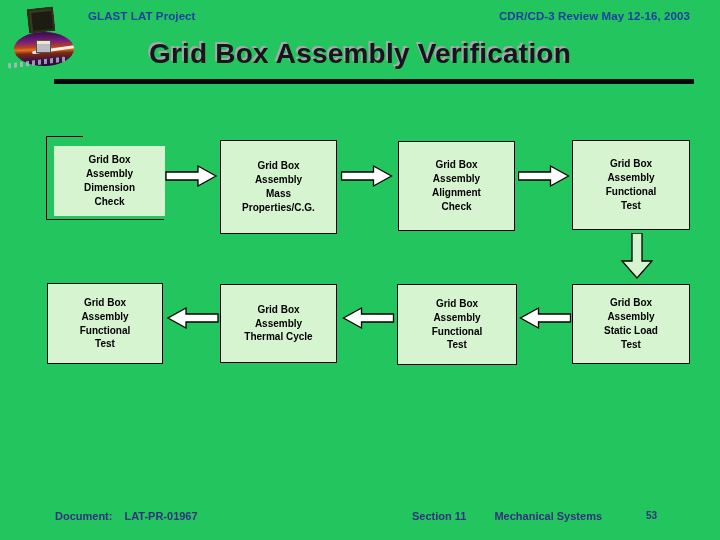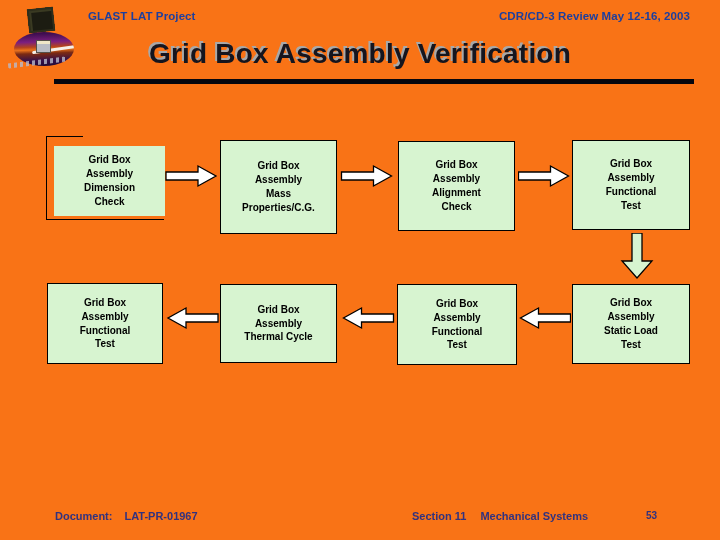--- a/index.html
+++ b/index.html
@@ -1,18 +1,18 @@
 <!DOCTYPE html>
 <html style="--box-fill: #d7f4d0; --box-border: #000000; --header-text: #1d3f9e; --footer-text: #32327e; --title-text: #15151e; --title-shadow: #a8a8a8; --rule: #06060e;"><head>
 <meta charset="utf-8">
 <style>
   * { margin:0; padding:0; box-sizing:border-box; }
   html,body { background:#888; }
   .slide {
-    position:relative; width:720px; height:540px; background:#f97316;
+    position:relative; width:720px; height:540px; background:#22c55e;
     font-family:"Liberation Sans","DejaVu Sans",sans-serif; overflow:hidden;
     margin:0 auto;
   }
   
   .hdr { position:absolute; top:10px; font-size:11.5px; font-weight:bold;
          color:var(--header-text,#1d3f9e); letter-spacing:0.1px; }
   .hdr-left  { left:88px; }
   .hdr-right { right:30px; }
   
   .logo { position:absolute; left:8px; top:4px; width:78px; height:64px; }
@@ -50,21 +50,21 @@
     display:flex; align-items:center; justify-content:center; text-align:center;
     font-size:10px; font-weight:bold; line-height:1.38; white-space:pre-line; }
   .arrow { position:absolute; }
   .arrow svg { display:block; width:100%; height:100%; }
   
   .ftr { position:absolute; top:510px; font-size:11px; font-weight:bold;
     color:var(--footer-text,#32327e); }
   .ftr-doc { left:35px;padding-left:20px; }
   .ftr-doc .num { margin-left:12px; }
   .ftr-sec { left:412px; }
-  .ftr-sec .sect-name { margin-left:14px; }
+  .ftr-sec .sect-name { margin-left:28px; }
   .ftr-page { left:646px; font-size:10px; }
 </style>
 </head>
 <body>
 
 <div class="slide">
 
   <div class="logo">
     <div class="sat-panel"></div>
     <div class="globe">

